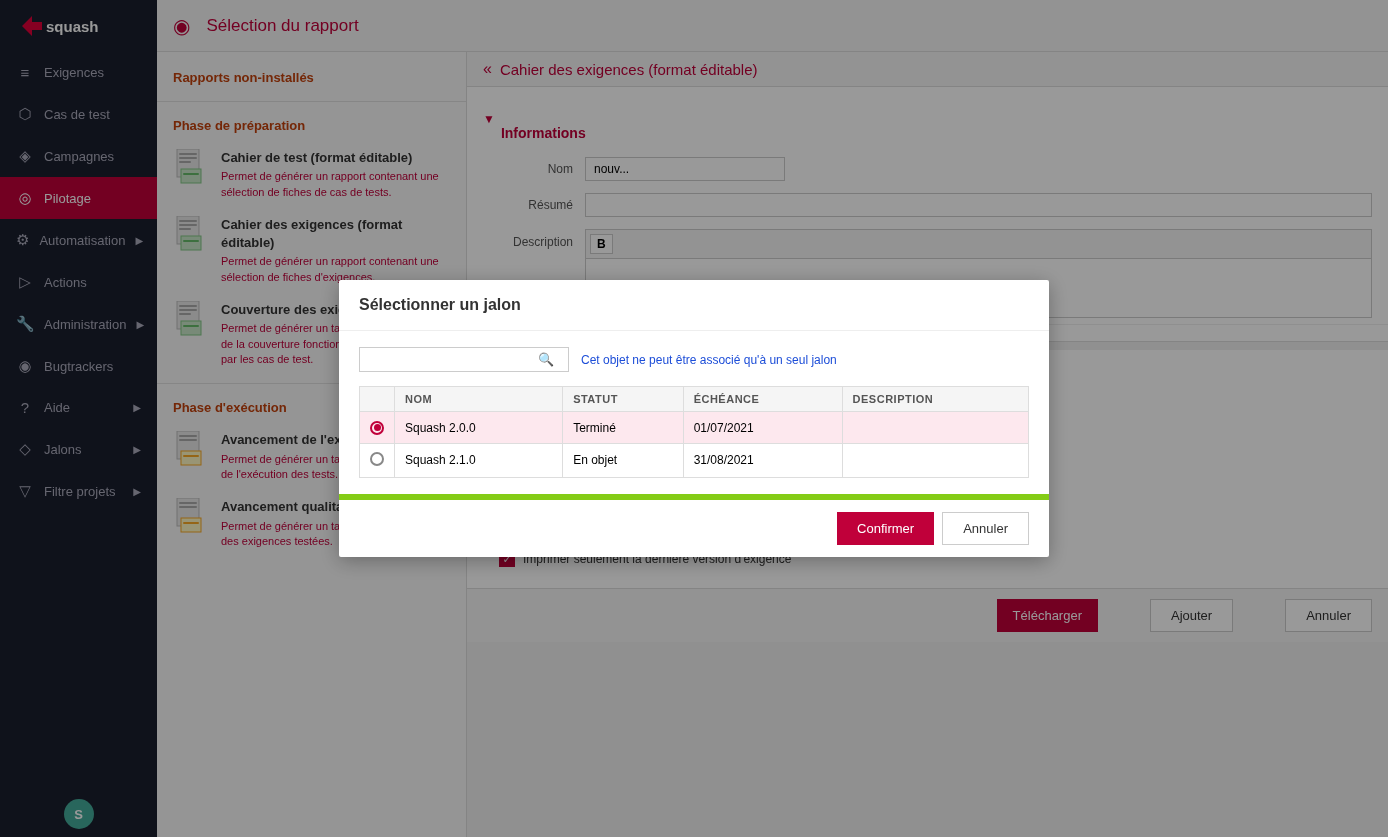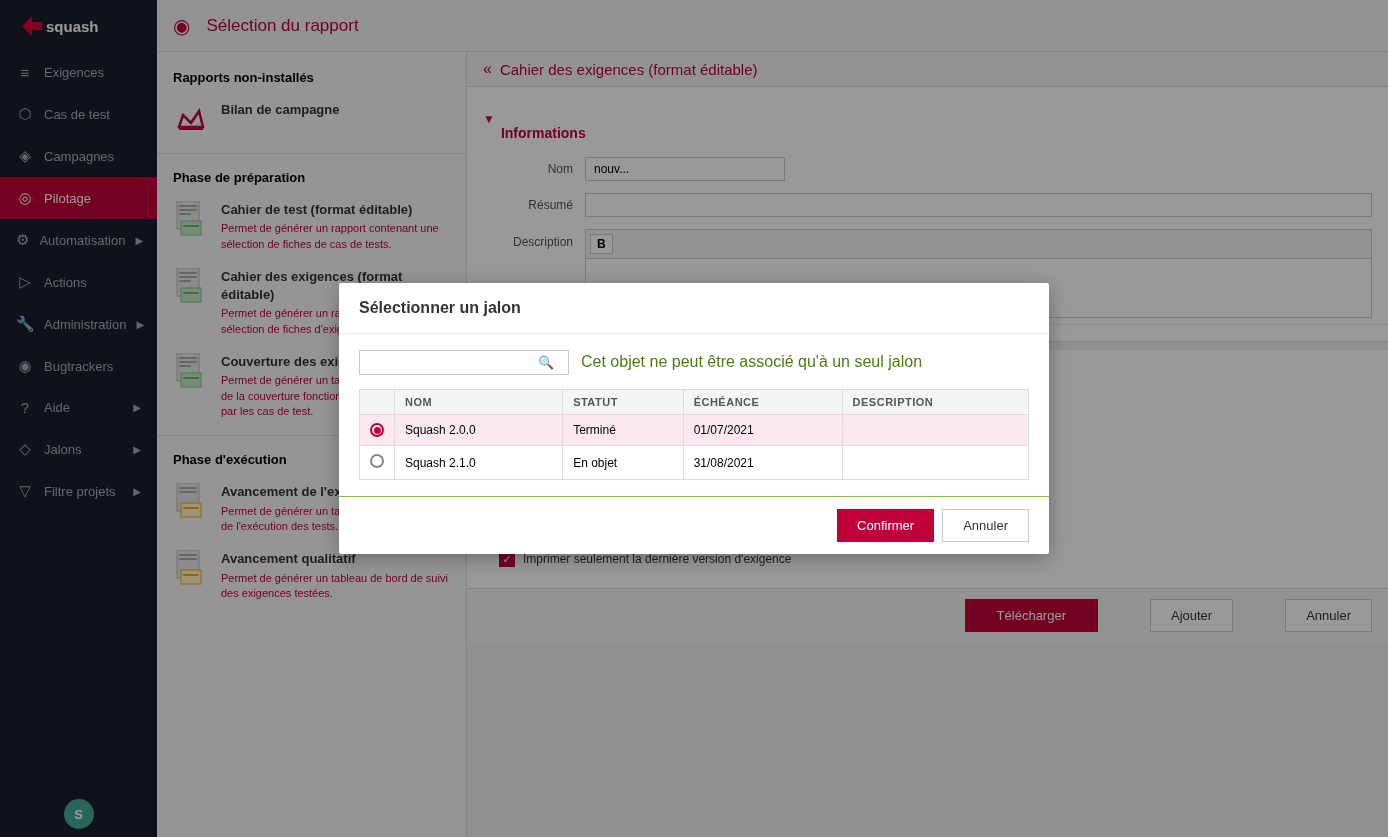--- a/index.html
+++ b/index.html
@@ -88,21 +88,21 @@
     
     .left-panel {
       width: 310px;
       background: #f9f9f9;
       border-right: 1px solid #ddd;
       overflow-y: auto;
       flex-shrink: 0;
       padding: 10px 0;
     }
     .section-title {
-      color: #000000;
+      color: #c2410c;
       font-size: 13px;
       font-weight: 600;
       padding: 8px 16px;
     }
     .report-item {
       display: flex;
       align-items: flex-start;
       padding: 8px 16px;
       gap: 12px;
       cursor: pointer;
@@ -284,21 +284,21 @@
     
     .bottom-bar {
       background: #f5f5f5;
       border-top: 1px solid #ddd;
       padding: 10px 16px;
       display: flex;
       justify-content: flex-end;
       gap: 8px;
     }
     .btn-primary {
-      padding: 8px 32px;
+      padding: 8px 16px;
       background: #c0003a;
       color: white;
       border: none;
       cursor: pointer;
       font-size: 13px;
     }
     .btn-secondary {
       padding: 8px 20px;
       background: white;
       color: #333;
@@ -339,22 +339,22 @@
       overflow-y: auto;
       padding: 16px 20px;
     }
     .modal-search-row {
       display: flex;
       align-items: center;
       gap: 12px;
       margin-bottom: 14px;
     }
     .modal-hint {
-      color: #4d7c0f;
-      font-size: 16px;
+      color: #1d4ed8;
+      font-size: 12px;
     }
     .modal-table {
       width: 100%;
       border-collapse: collapse;
       font-size: 12px;
     }
     .modal-table th {
       background: #f5f5f5;
       border: 1px solid #ddd;
       padding: 6px 10px;
@@ -397,21 +397,21 @@
       border-radius: 50%;
       border: 2px solid #888;
       display: inline-flex;
       cursor: pointer;
     }
     .modal-footer {
       padding: 12px 20px;
       display: flex;
       justify-content: flex-end;
       gap: 8px;
-      border-top: 1px solid #84cc16;
+      border-top: 6px solid #84cc16;
     }
     .btn-confirm {
       background: #c0003a;
       color: white;
       border: none;
       padding: 8px 20px;
       font-size: 13px;
       cursor: pointer;
     }
     .btn-cancel {
@@ -497,31 +497,20 @@
     <span class="back-btn">◉</span>
     <span class="header-title">Sélection du rapport</span>
   </div>
 
   <div class="content-layout">
 
     <div class="left-panel">
       <div class="section-title">Rapports non-installés</div>
 
 
-      <div class="report-item">
-        <div class="report-icon">
-          <svg width="32" height="32" viewBox="0 0 32 32">
-            <polygon points="4,24 8,12 16,20 24,8 28,24" fill="none" stroke="#c0003a" stroke-width="2.5"></polygon>
-            <rect x="4" y="24" width="24" height="3" fill="#c0003a"></rect>
-          </svg>
-        </div>
-        <div>
-          <div class="report-item-title">Bilan de campagne</div>
-        </div>
-      </div>
 
       <div class="phase-separator"></div>
       <div class="section-title">Phase de préparation</div>
 
       <div class="report-item">
         <div class="report-icon">
           <svg width="32" height="36" viewBox="0 0 32 36">
             <rect x="2" y="0" width="22" height="28" fill="#e8e8e8" stroke="#bbb" stroke-width="1"></rect>
             <rect x="4" y="4" width="18" height="2" fill="#aaa" rx="1"></rect>
             <rect x="4" y="8" width="18" height="2" fill="#aaa" rx="1"></rect>

